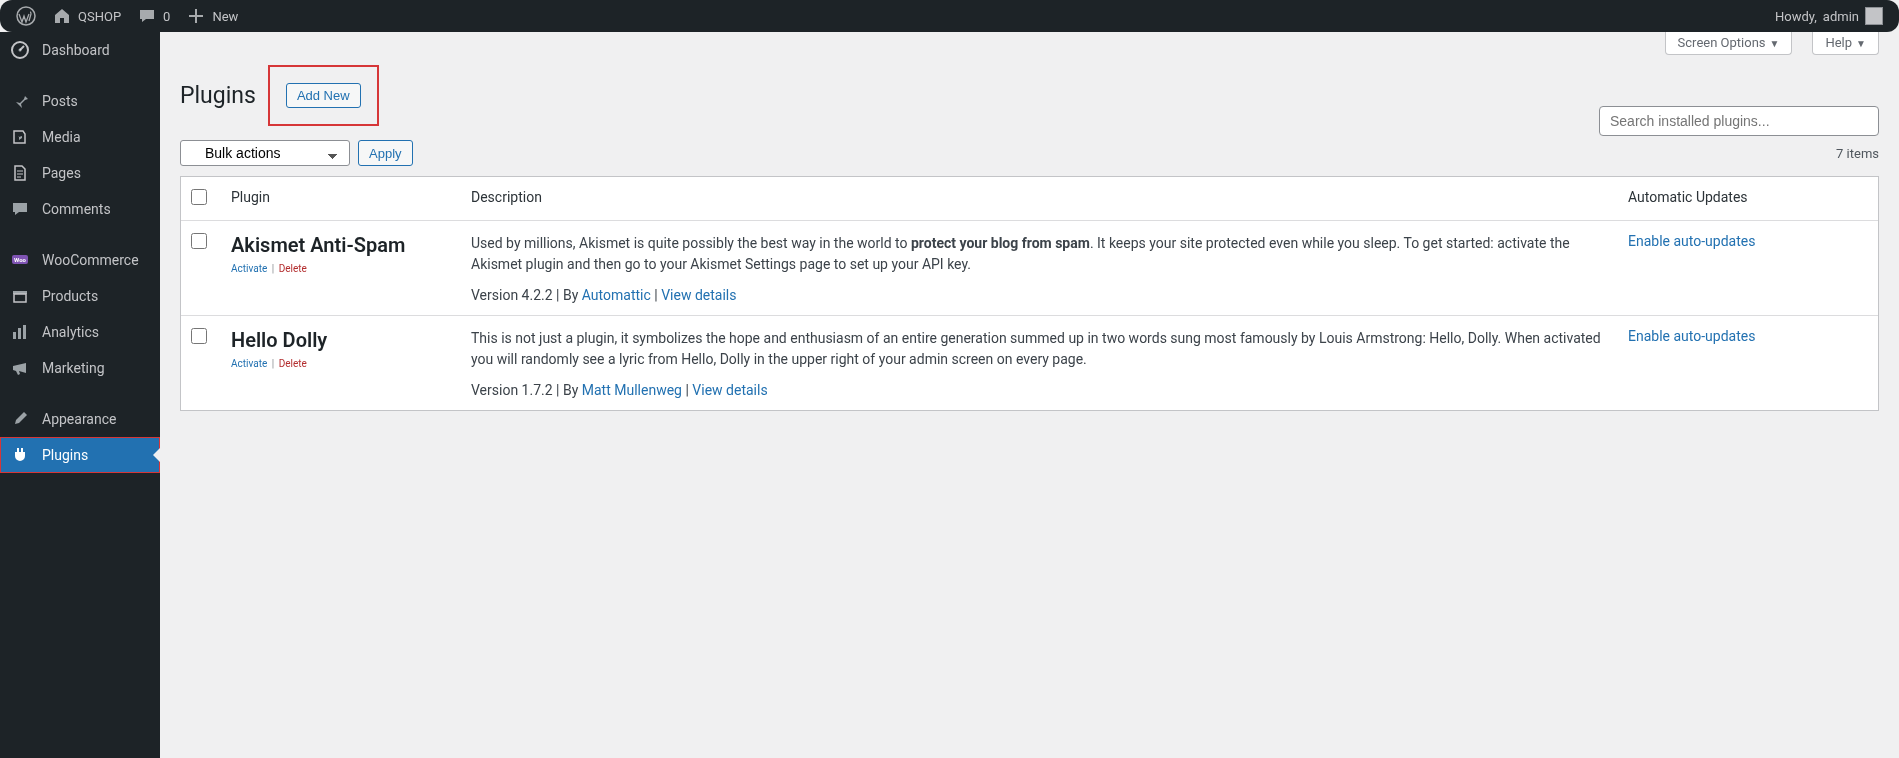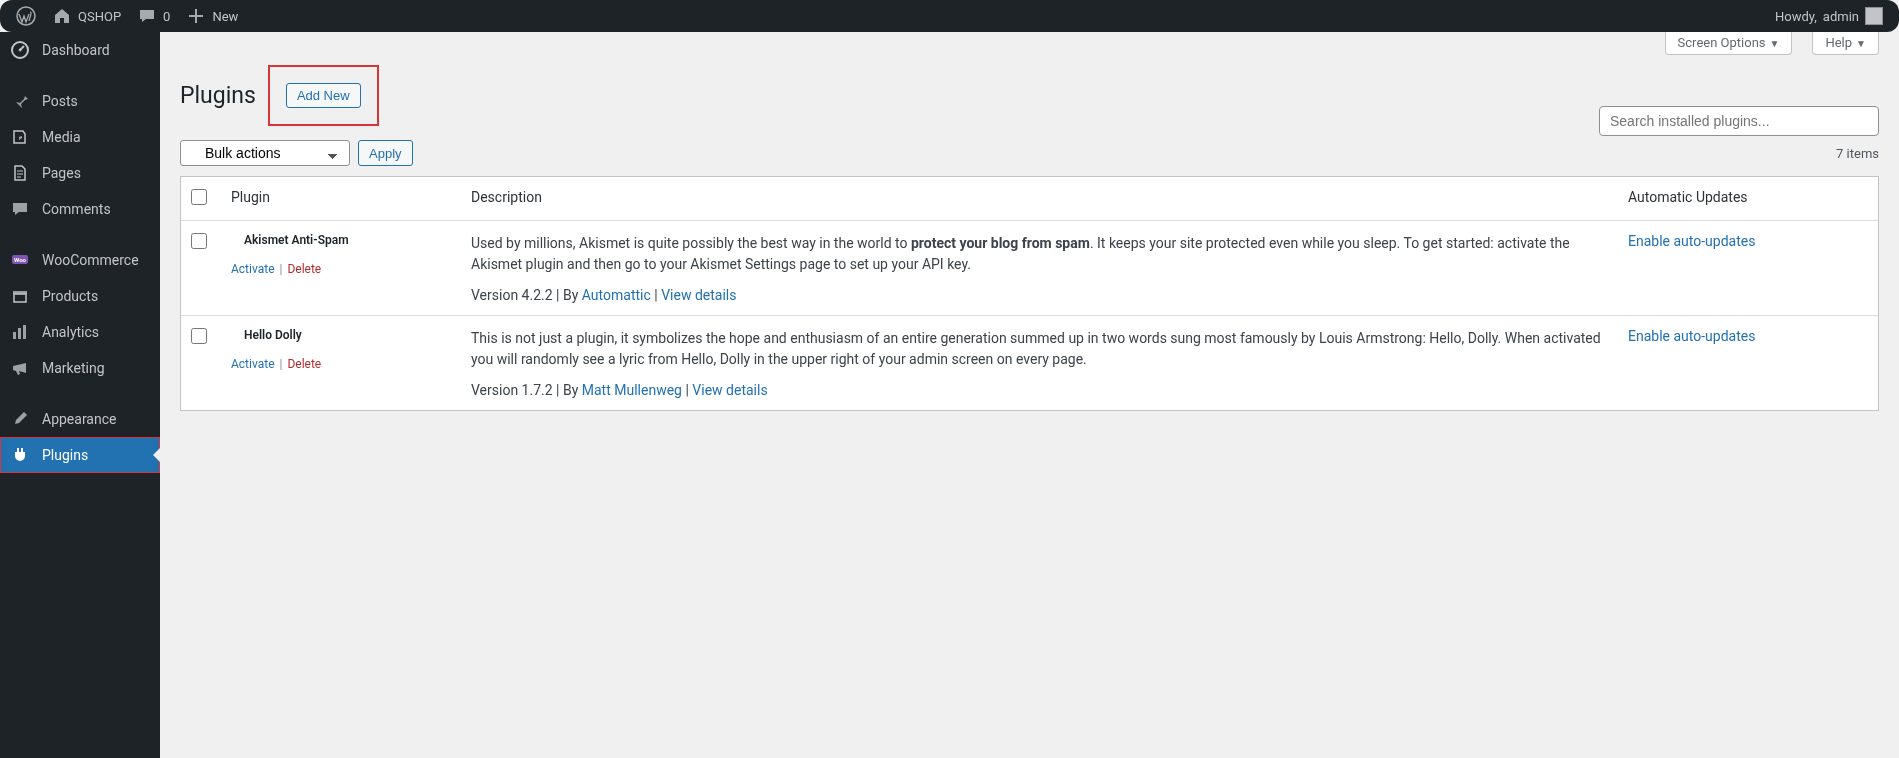--- a/index.html
+++ b/index.html
@@ -123,22 +123,22 @@
   border-spacing: 0; font-size: 14px;
 }
 table.plugins th, table.plugins td { text-align: left; padding: 12px 10px; vertical-align: top; }
 table.plugins thead th { font-weight: 400; color: #2c3338; }
 table.plugins .check-col { width: 40px; }
 table.plugins .name-col { width: 240px; }
 table.plugins .auto-col { width: 260px; }
 table.plugins tbody tr { border-top: 1px solid #dcdcde; }
 table.plugins tbody tr td { border-top: 1px solid #dcdcde; }
 table.plugins tbody tr.inactive td { border-left: 0; }
-table.plugins .plugin-title { font-size: 12px; font-weight: 600; color: #1d2327; margin-left: 13px; }
-table.plugins .row-actions { margin-top: 15px; font-size: 12px; }
+table.plugins .plugin-title { font-size: 20px; font-weight: 600; color: #1d2327; }
+table.plugins .row-actions { margin-top: 6px; font-size: 10px; }
 table.plugins .row-actions a.activate { color: #2271b1; text-decoration: none; }
 table.plugins .row-actions a.delete { color: #b32d2e; text-decoration: none; }
 table.plugins .row-actions .sep { color: #8c8f94; padding: 0 2px; }
 table.plugins .desc p { color: #3c434a; line-height: 1.5; }
 table.plugins .desc .meta { margin-top: 12px; color: #3c434a; }
 table.plugins a { color: #2271b1; text-decoration: none; }
 table.plugins input[type=checkbox] { width: 16px; height: 16px; }
 
 </style>
 </head>

